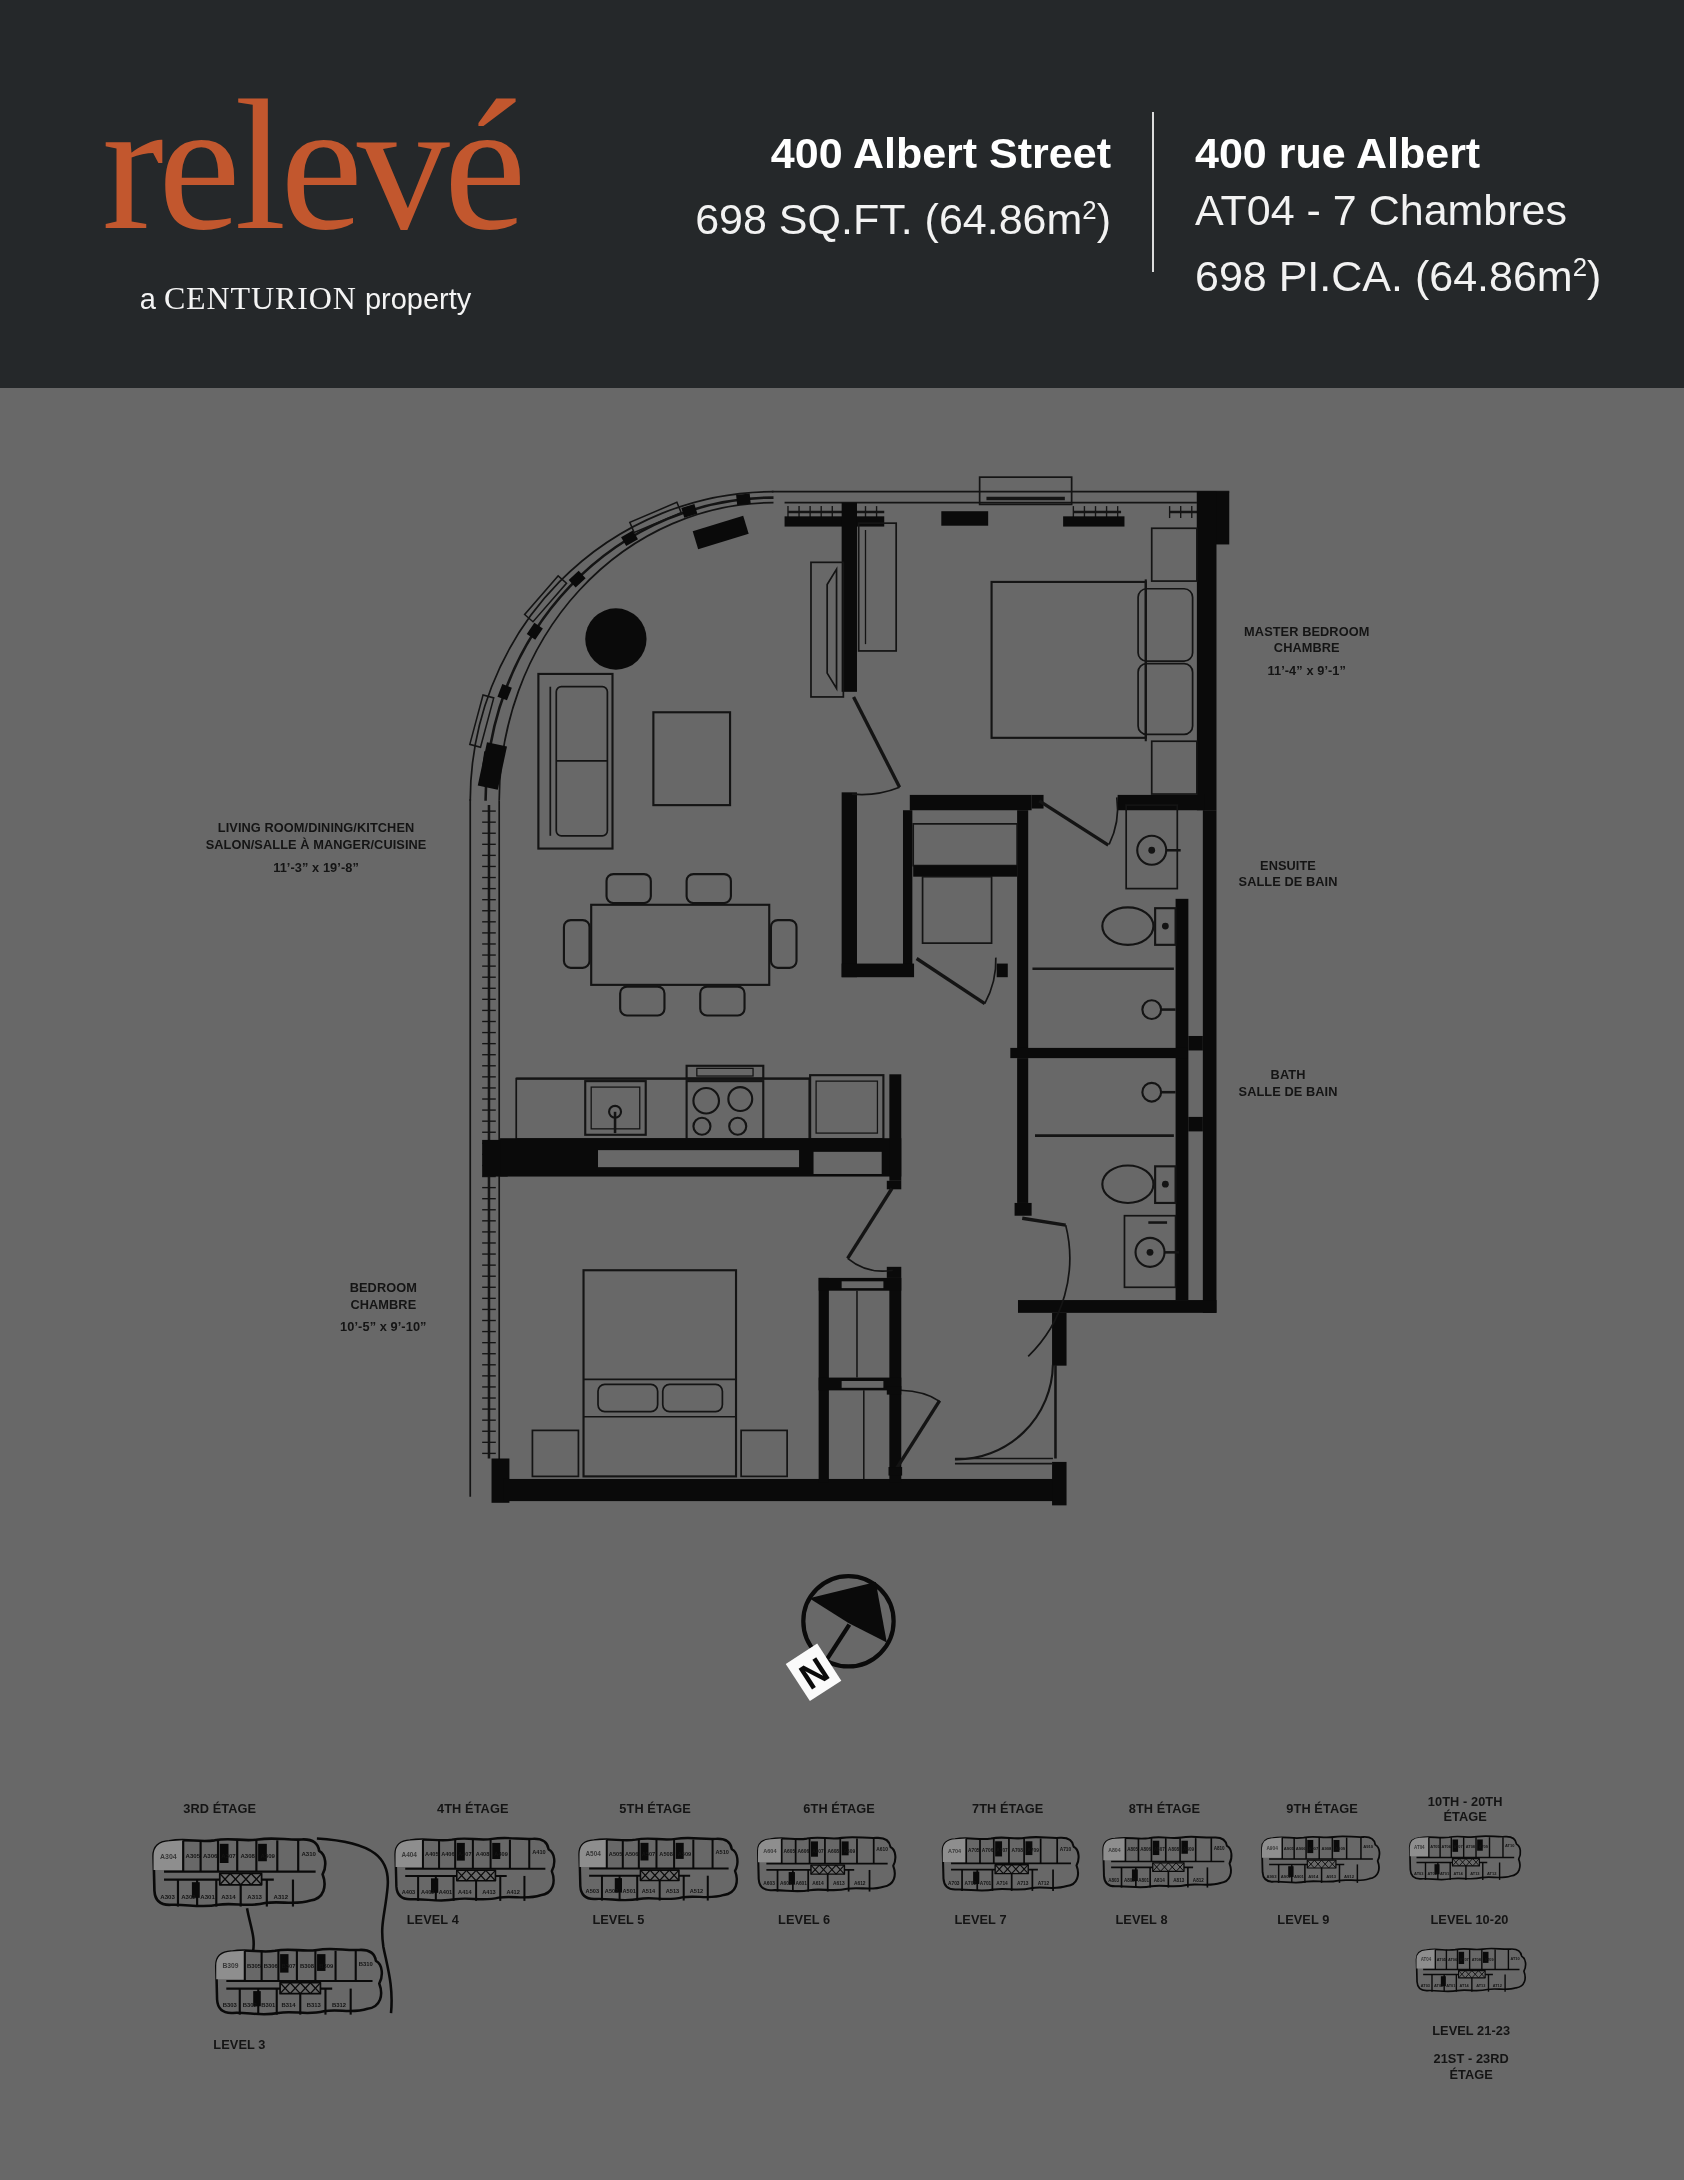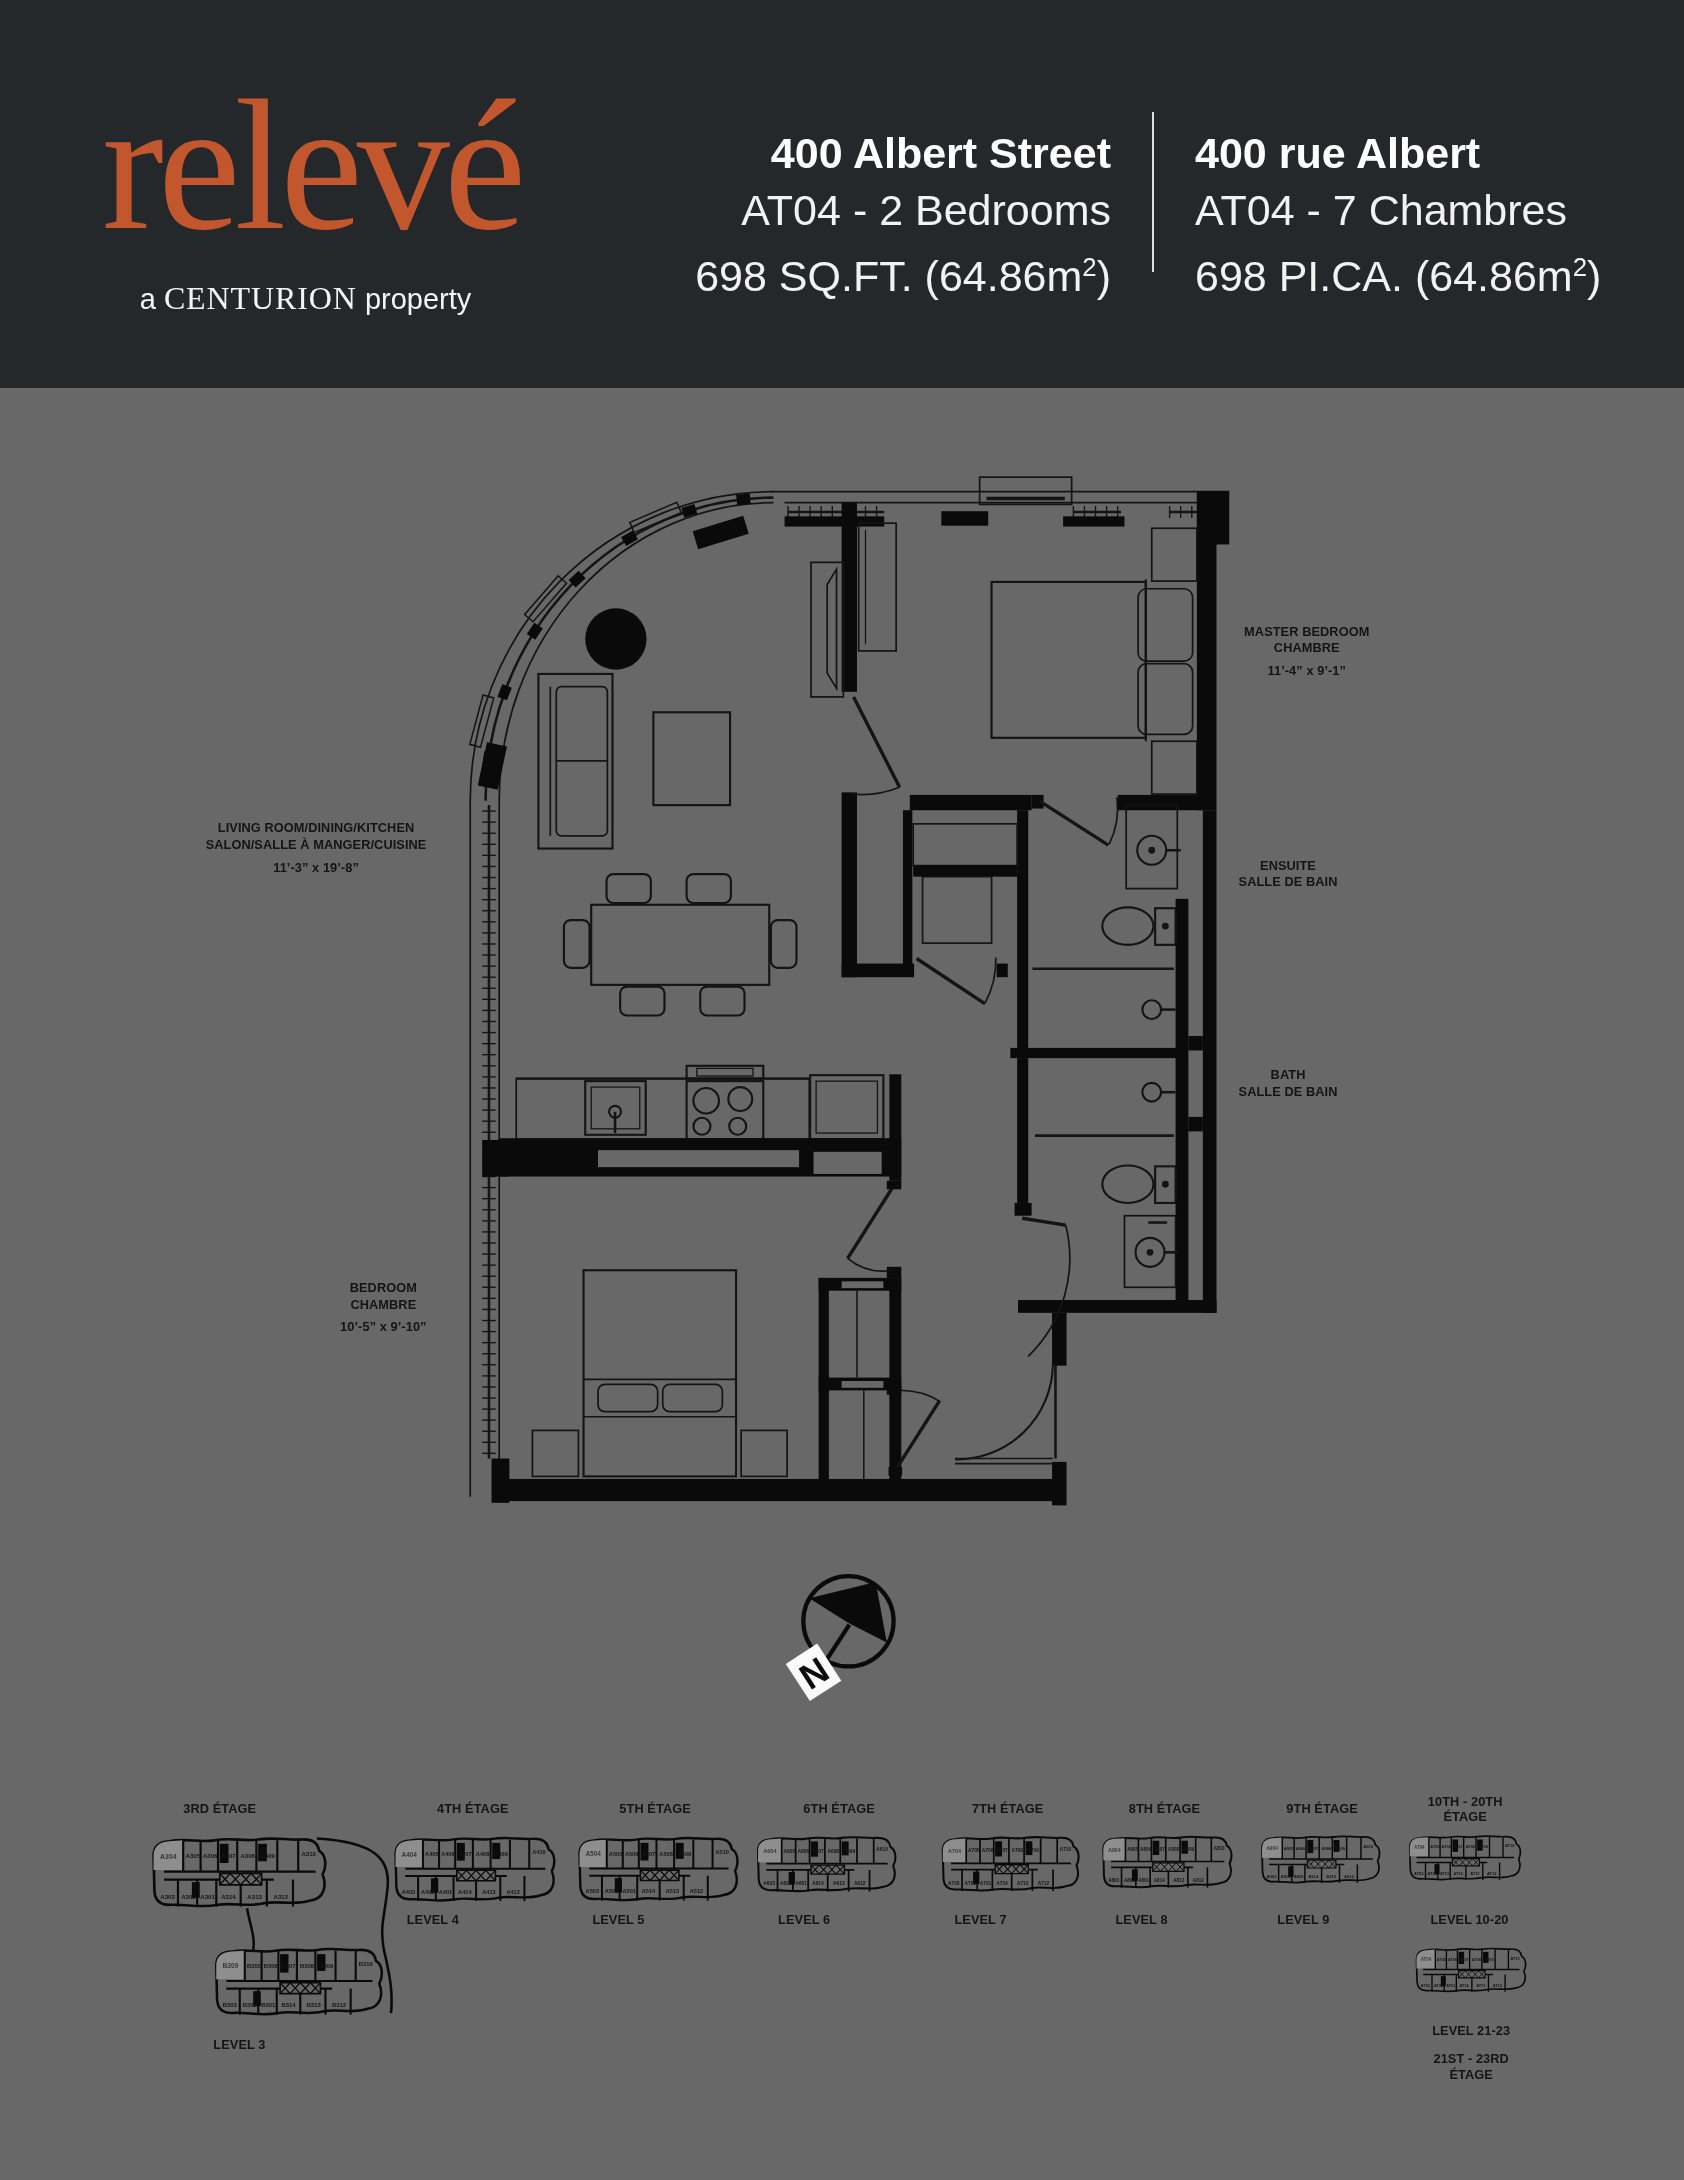--- a/index.html
+++ b/index.html
@@ -22,21 +22,20 @@
 <body>
 
 <div class="header">
 
   <div class="logo">relevé</div>
 
   <div class="tagline">a <span class="serif">CENTURION</span> property</div>
 
   <div class="hblock en">
       <div class="b1">400 Albert Street</div>
-      <div>AT04 - 2 Bedrooms</div>
       <div>698 SQ.FT. (64.86m<sup>2</sup>)</div>
     </div>
 
   <div class="divider"></div>
 
   <div class="hblock fr">
       <div class="b1">400 rue Albert</div>
       <div>AT04 - 7 Chambres</div>
       <div>698 PI.CA. (64.86m<sup>2</sup>)</div>
     </div>

